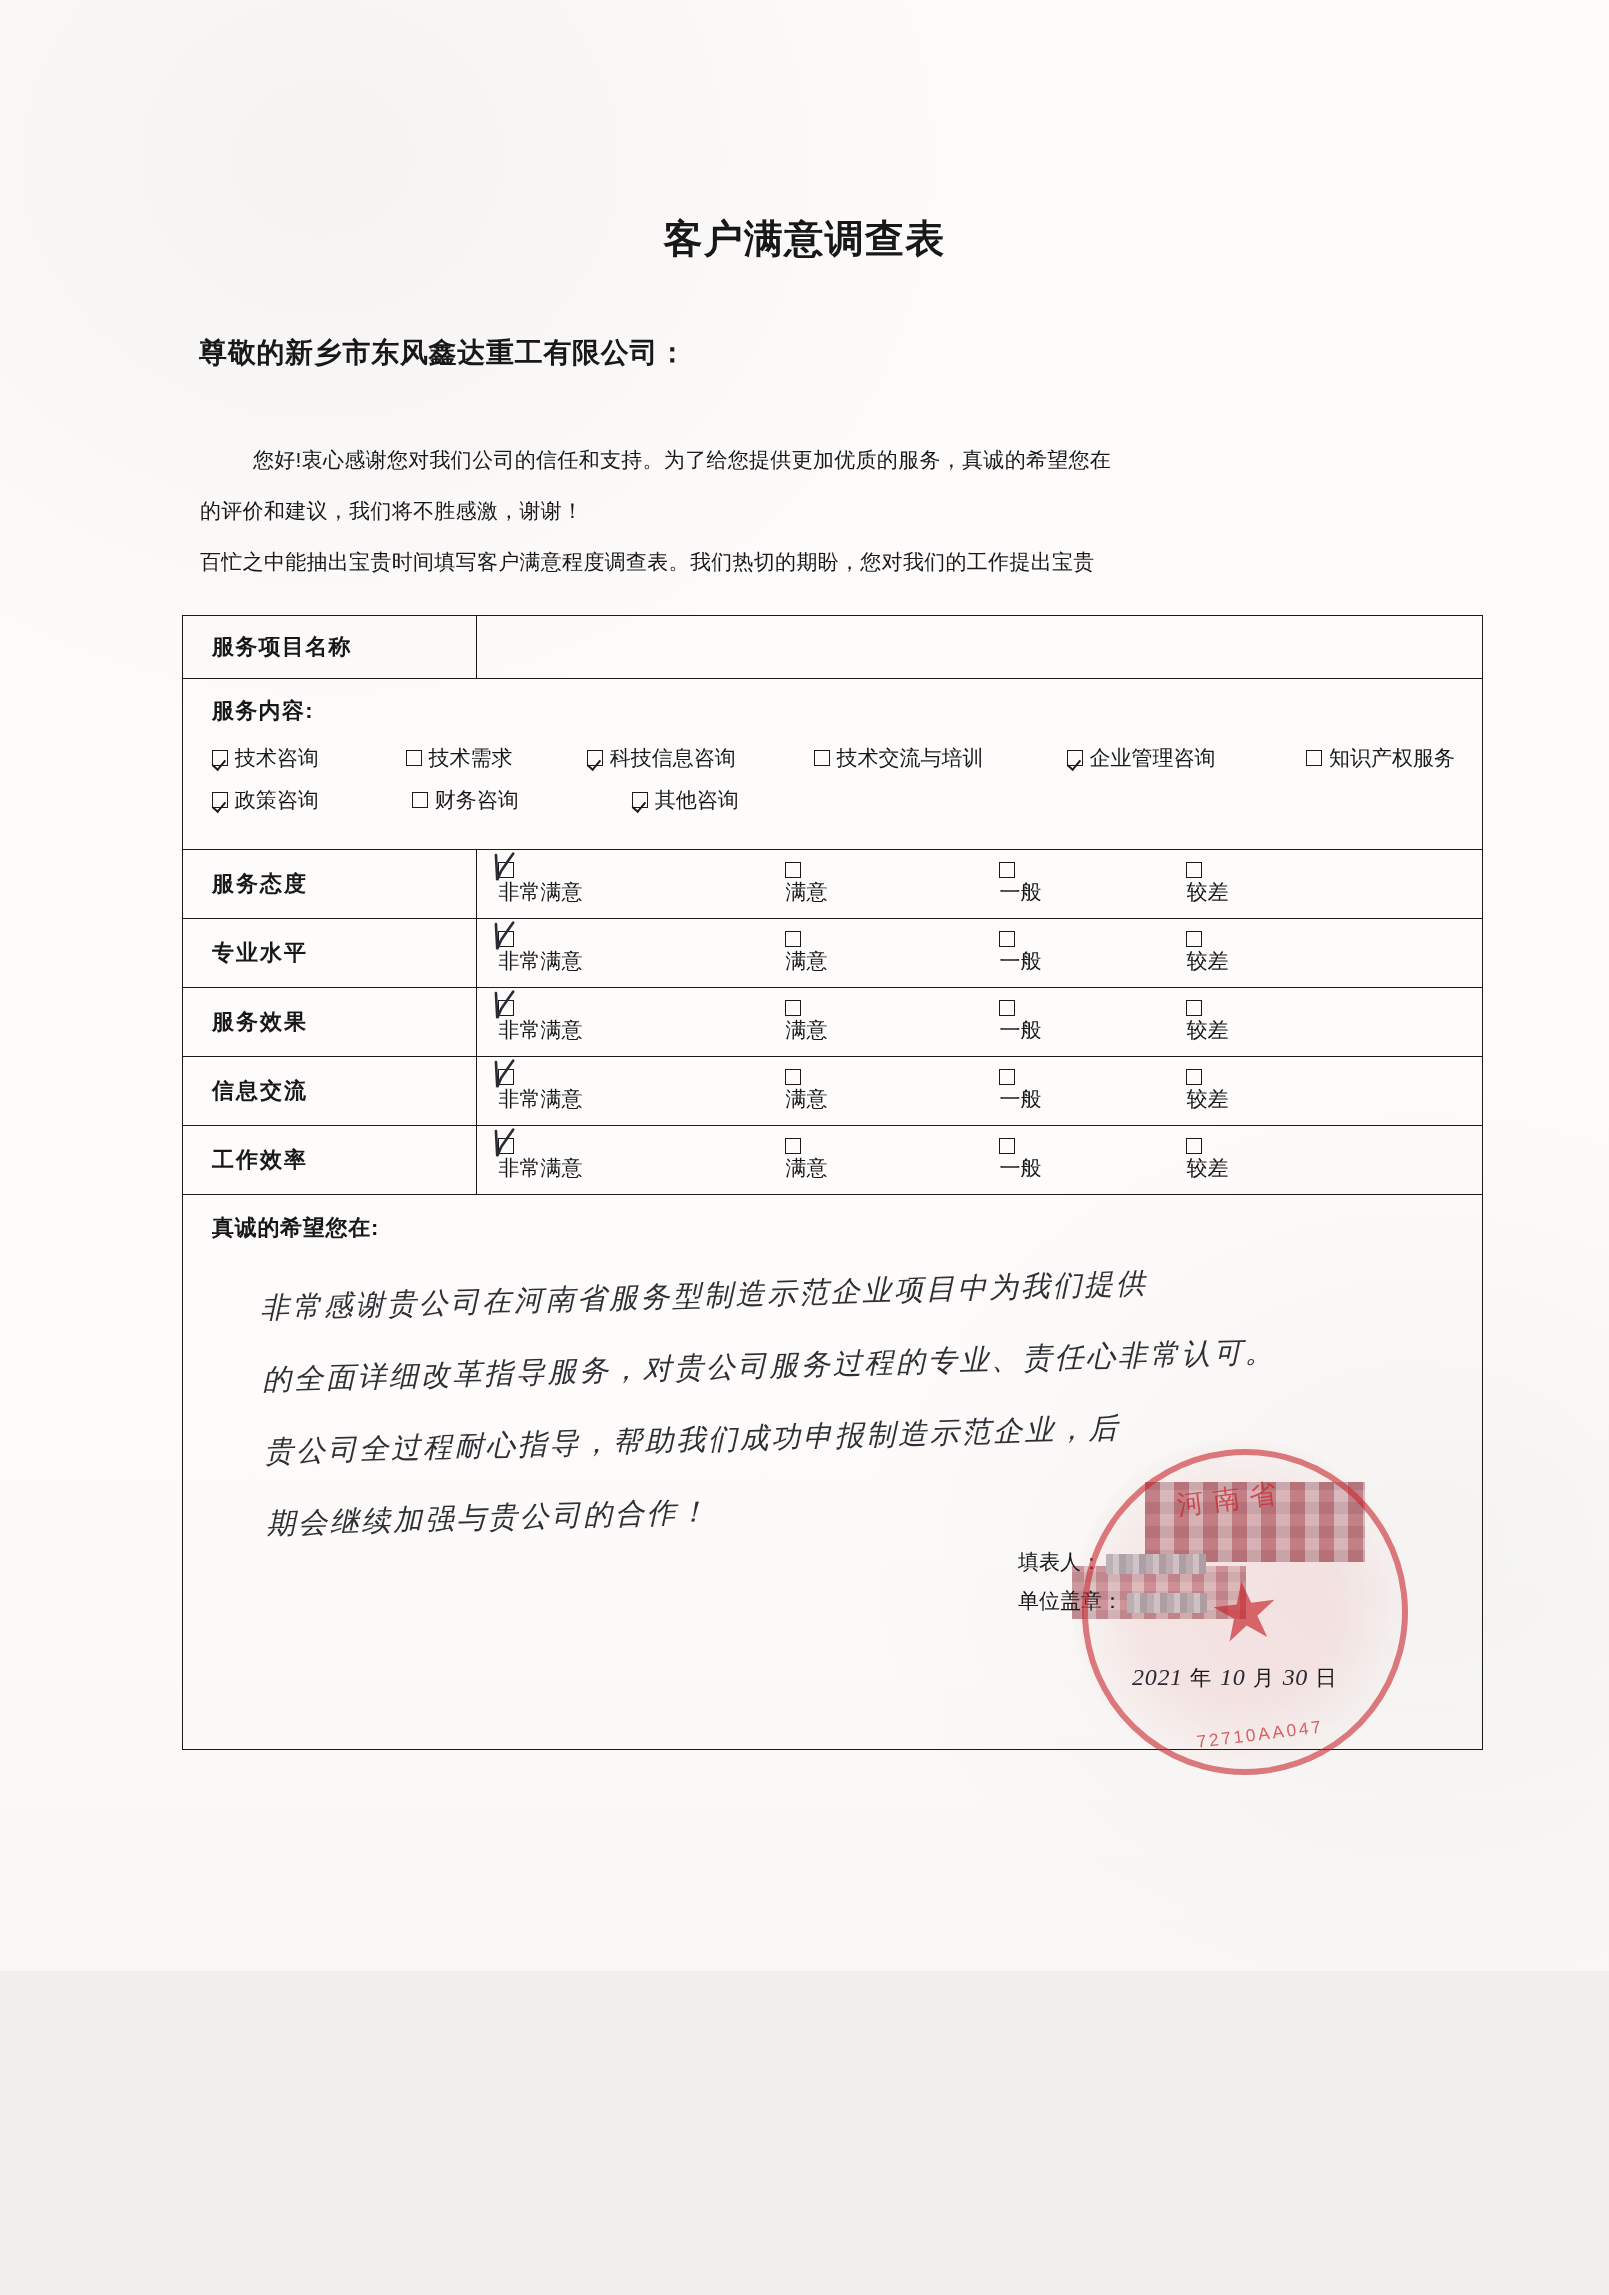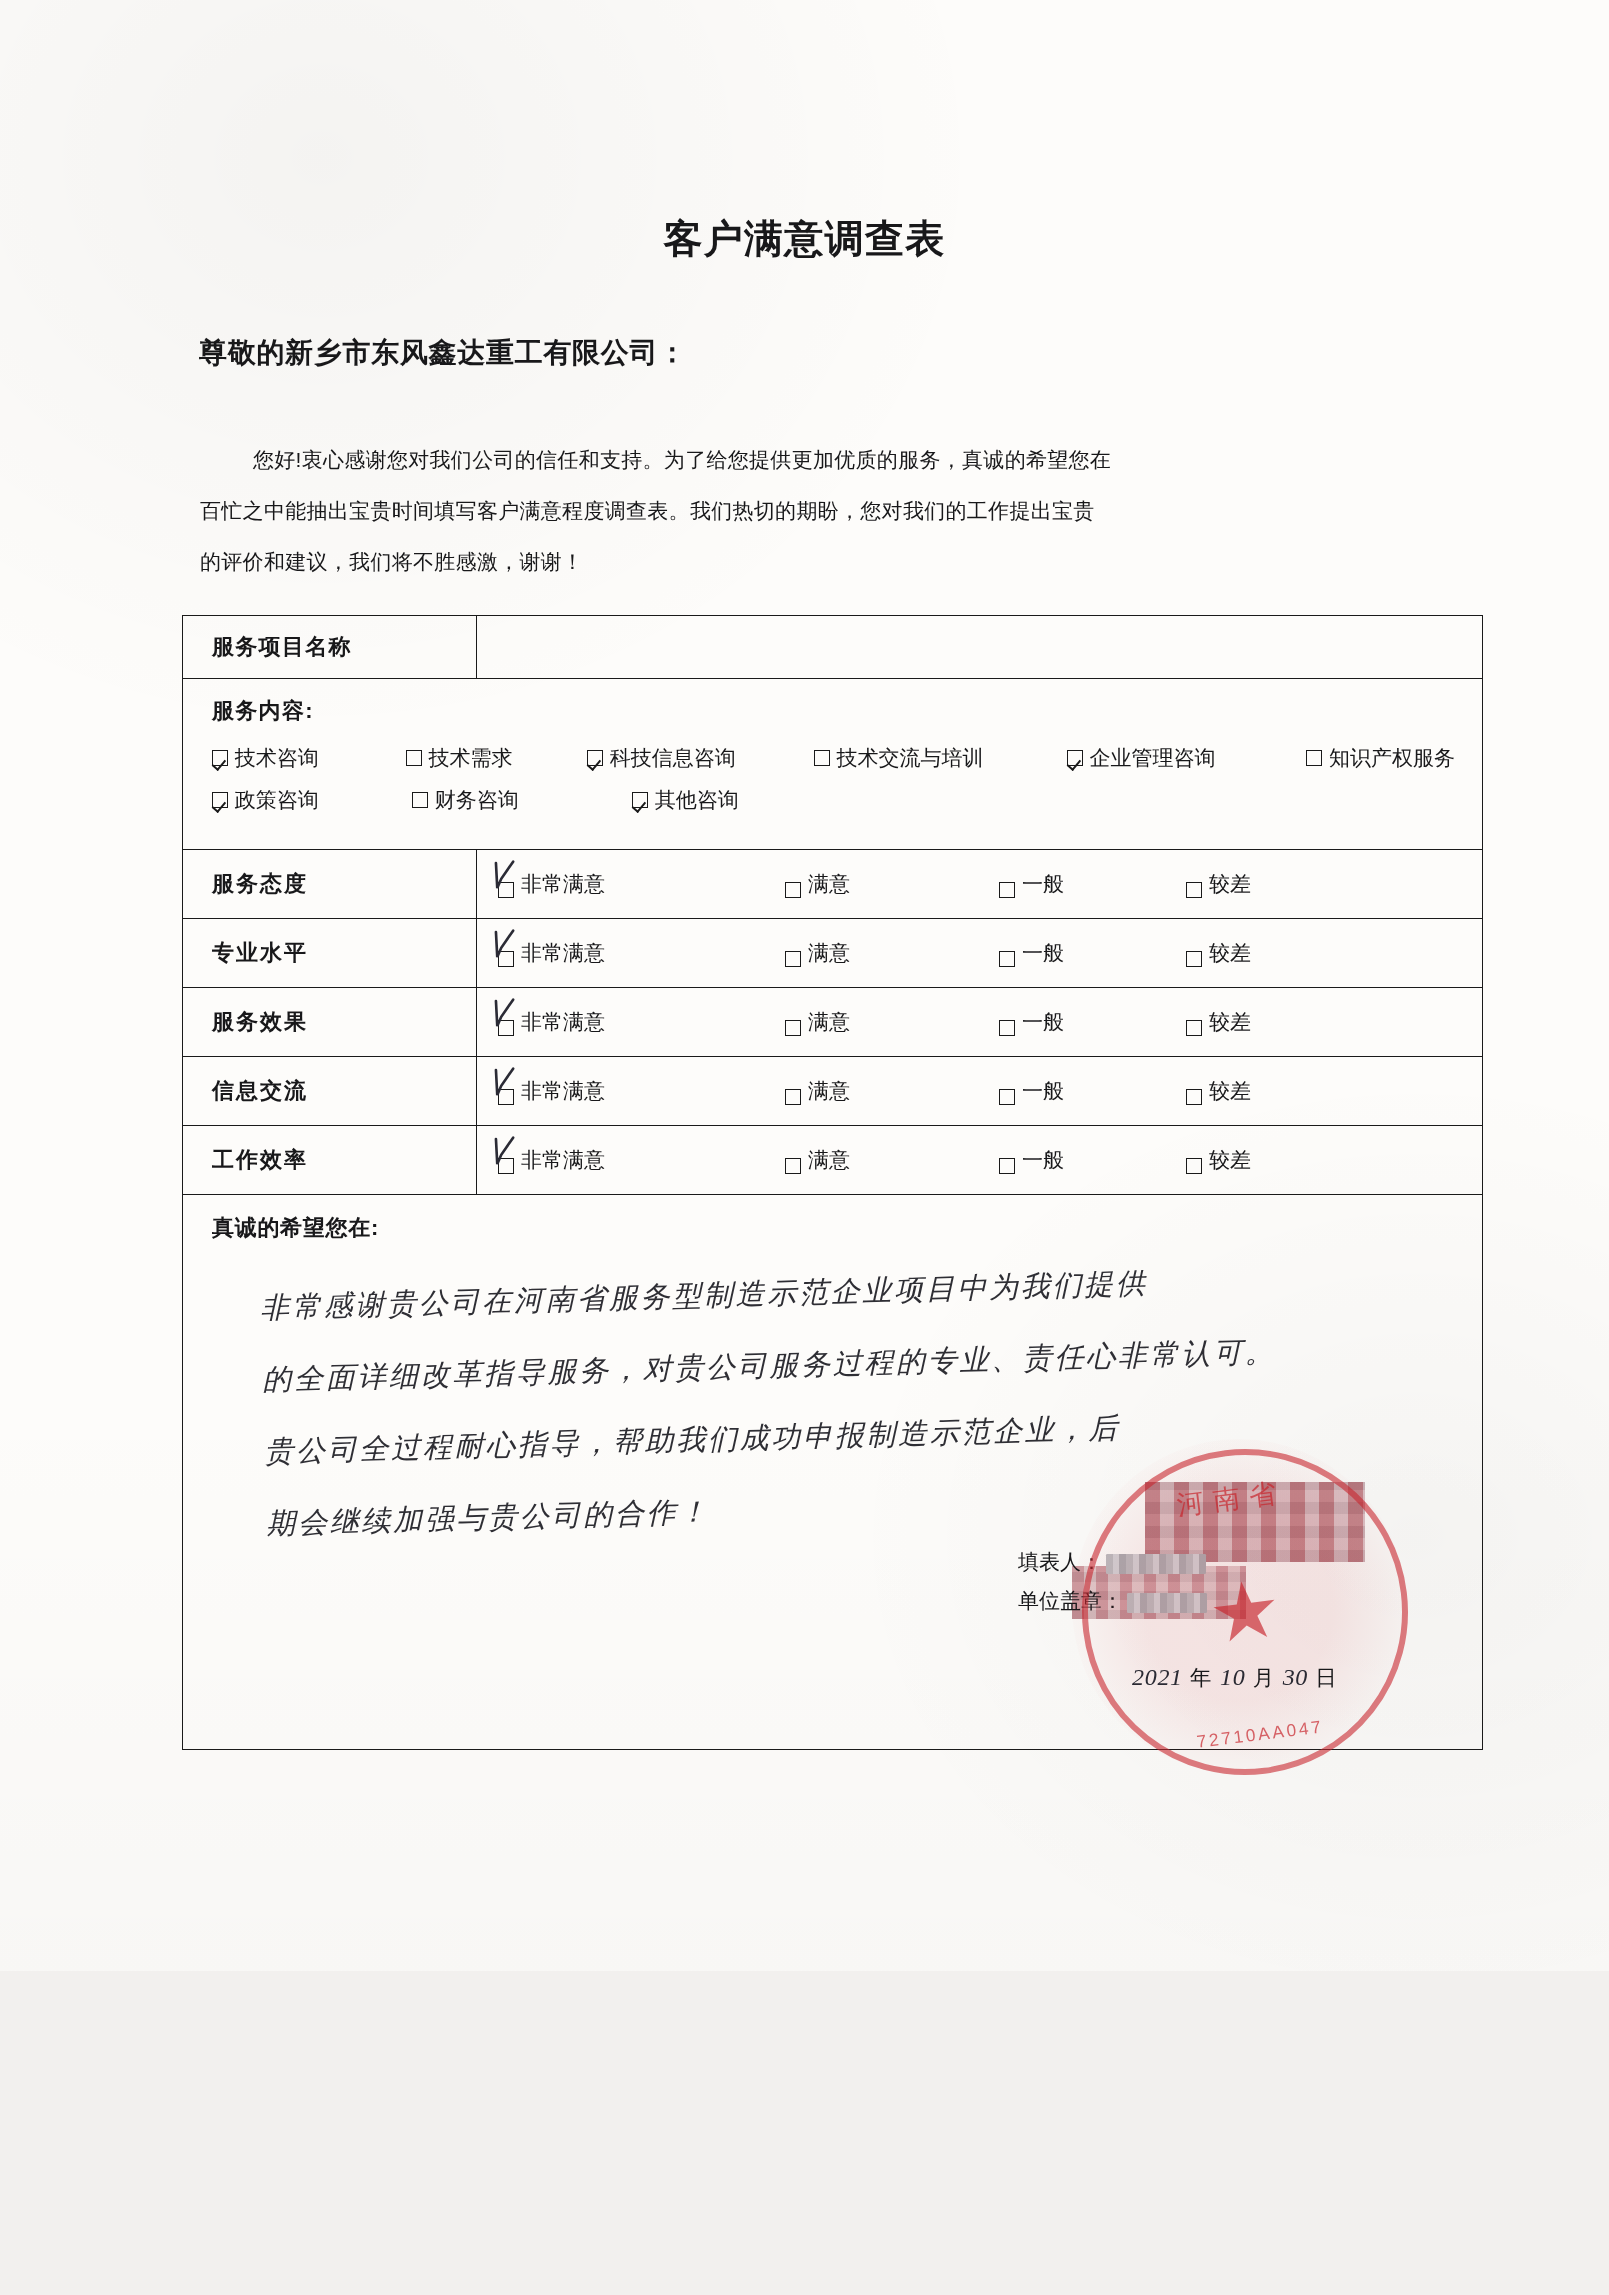--- a/index.html
+++ b/index.html
@@ -162,23 +162,24 @@
     letter-spacing: 2px;
   }
   .rating-opts {
     flex: 1;
     display: flex;
     align-items: center;
     font-family: "Liberation Sans", sans-serif;
   }
   .opt {
     display: flex;
-    align-items: flex-end;
+    align-items: flex-start;
     font-size: 21px;
     white-space: nowrap;
+    flex-direction: column;
   }
   .opt.o1 { margin-left: 21.4px; width: 287px; }
   .opt.o2 { width: 214px; }
   .opt.o3 { width: 187px; }
   .opt.o4 { width: 174px; }
 
   
   .pen-check {
     position: absolute;
     width: 31px;
@@ -334,22 +335,22 @@
 
 <div class="page">
   <div class="scan-shade"></div>
 
   <div class="doc-title">客户满意调查表</div>
 
   <div class="salutation">尊敬的新乡市东风鑫达重工有限公司：</div>
 
   <div class="intro">
     <p class="indent">您好!衷心感谢您对我们公司的信任和支持。为了给您提供更加优质的服务，真诚的希望您在</p>
+    <p>的评价和建议，我们将不胜感激，谢谢！</p>
     <p>百忙之中能抽出宝贵时间填写客户满意程度调查表。我们热切的期盼，您对我们的工作提出宝贵</p>
-    <p>的评价和建议，我们将不胜感激，谢谢！</p>
   </div>
 
   <div class="form-table">
 
     <div class="row">
       <div class="cell-label">服务项目名称</div>
     </div>
 
     <div class="row">
       <div class="content-block">

